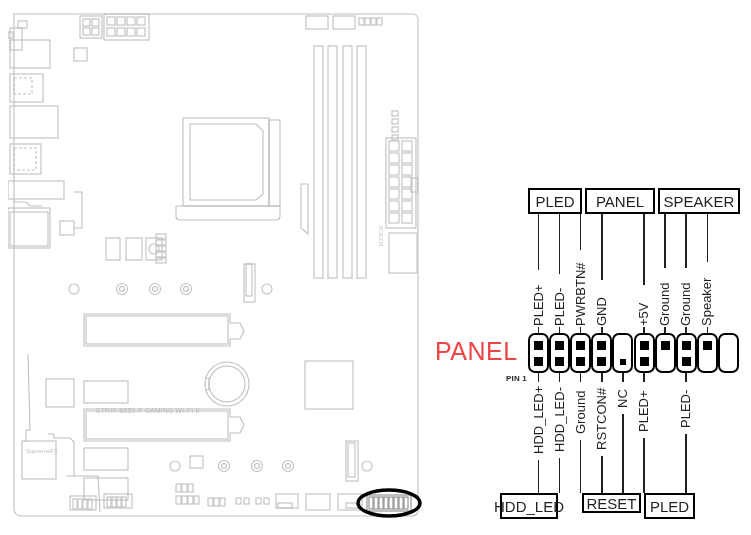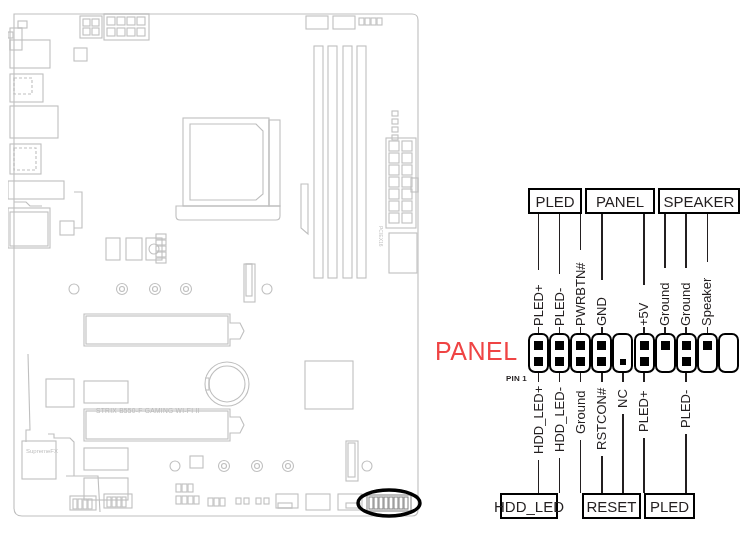--- a/index.html
+++ b/index.html
@@ -352,21 +352,21 @@
 
     <div class="pin1-word">PIN 1</div>
 
     <div id="grp-top">
         <div class="grp-box" style="left: 98px; top: 188px; width: 54px; height: 26px;">PLED</div>
         <div class="grp-box" style="left: 155px; top: 188px; width: 70px; height: 26px;">PANEL</div>
         <div class="grp-box" style="left: 228px; top: 188px; width: 82px; height: 26px;">SPEAKER</div>
       </div>
     <div id="grp-bottom">
         <div class="grp-box" style="left: 70px; top: 493px; width: 58px; height: 26px;">HDD_LED</div>
-        <div class="grp-box" style="left: 152px; top: 493px; width: 59px; height: 26px;">RESET</div>
+        <div class="grp-box" style="left: 152px; top: 493px; width: 59px; height: 20px;">RESET</div>
         <div class="grp-box" style="left: 214px; top: 493px; width: 51px; height: 26px;">PLED</div>
       </div>
     <div id="leads-top">
         <div class="lead" style="left: 107.7px; top: 214px; height: 56px;"></div>
         <div class="lead" style="left: 107.7px; top: 327px; height: 6px;"></div>
         <div class="lead" style="left: 128.8px; top: 214px; height: 60px;"></div>
         <div class="lead" style="left: 128.8px; top: 327px; height: 6px;"></div>
         <div class="lead" style="left: 149.9px; top: 214px; height: 36px;"></div>
         <div class="lead" style="left: 149.9px; top: 327px; height: 6px;"></div>
         <div class="lead" style="left: 171px; top: 214px; height: 66px;"></div>

